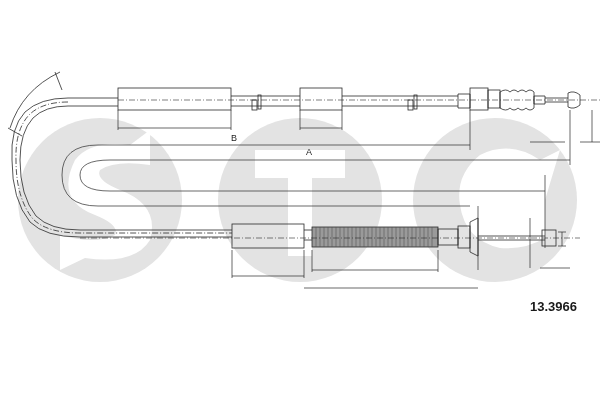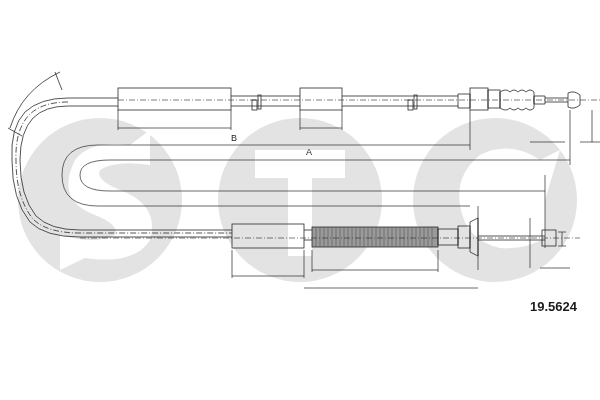--- a/index.html
+++ b/index.html
@@ -97,14 +97,14 @@
       <path d="M 304 288 H 478"></path>
       <path d="M 530 218 V 268 M 540 268 H 570"></path>
       <path d="M 562 232 V 246 M 558 232 H 566 M 558 246 H 566"></path>
       <path d="M 592 110 V 142 M 580 142 H 600"></path>
       <path d="M 530 142 H 565"></path>
     </g>
   </svg>
 
   <div class="dim-label" style="left:231px; top:133px;">B</div>
   <div class="dim-label" style="left:306px; top:147px;">A</div>
-  <div class="part-number">19.5624</div>
+  <div class="part-number">13.3966</div>
 </div>
 
 </body></html>

